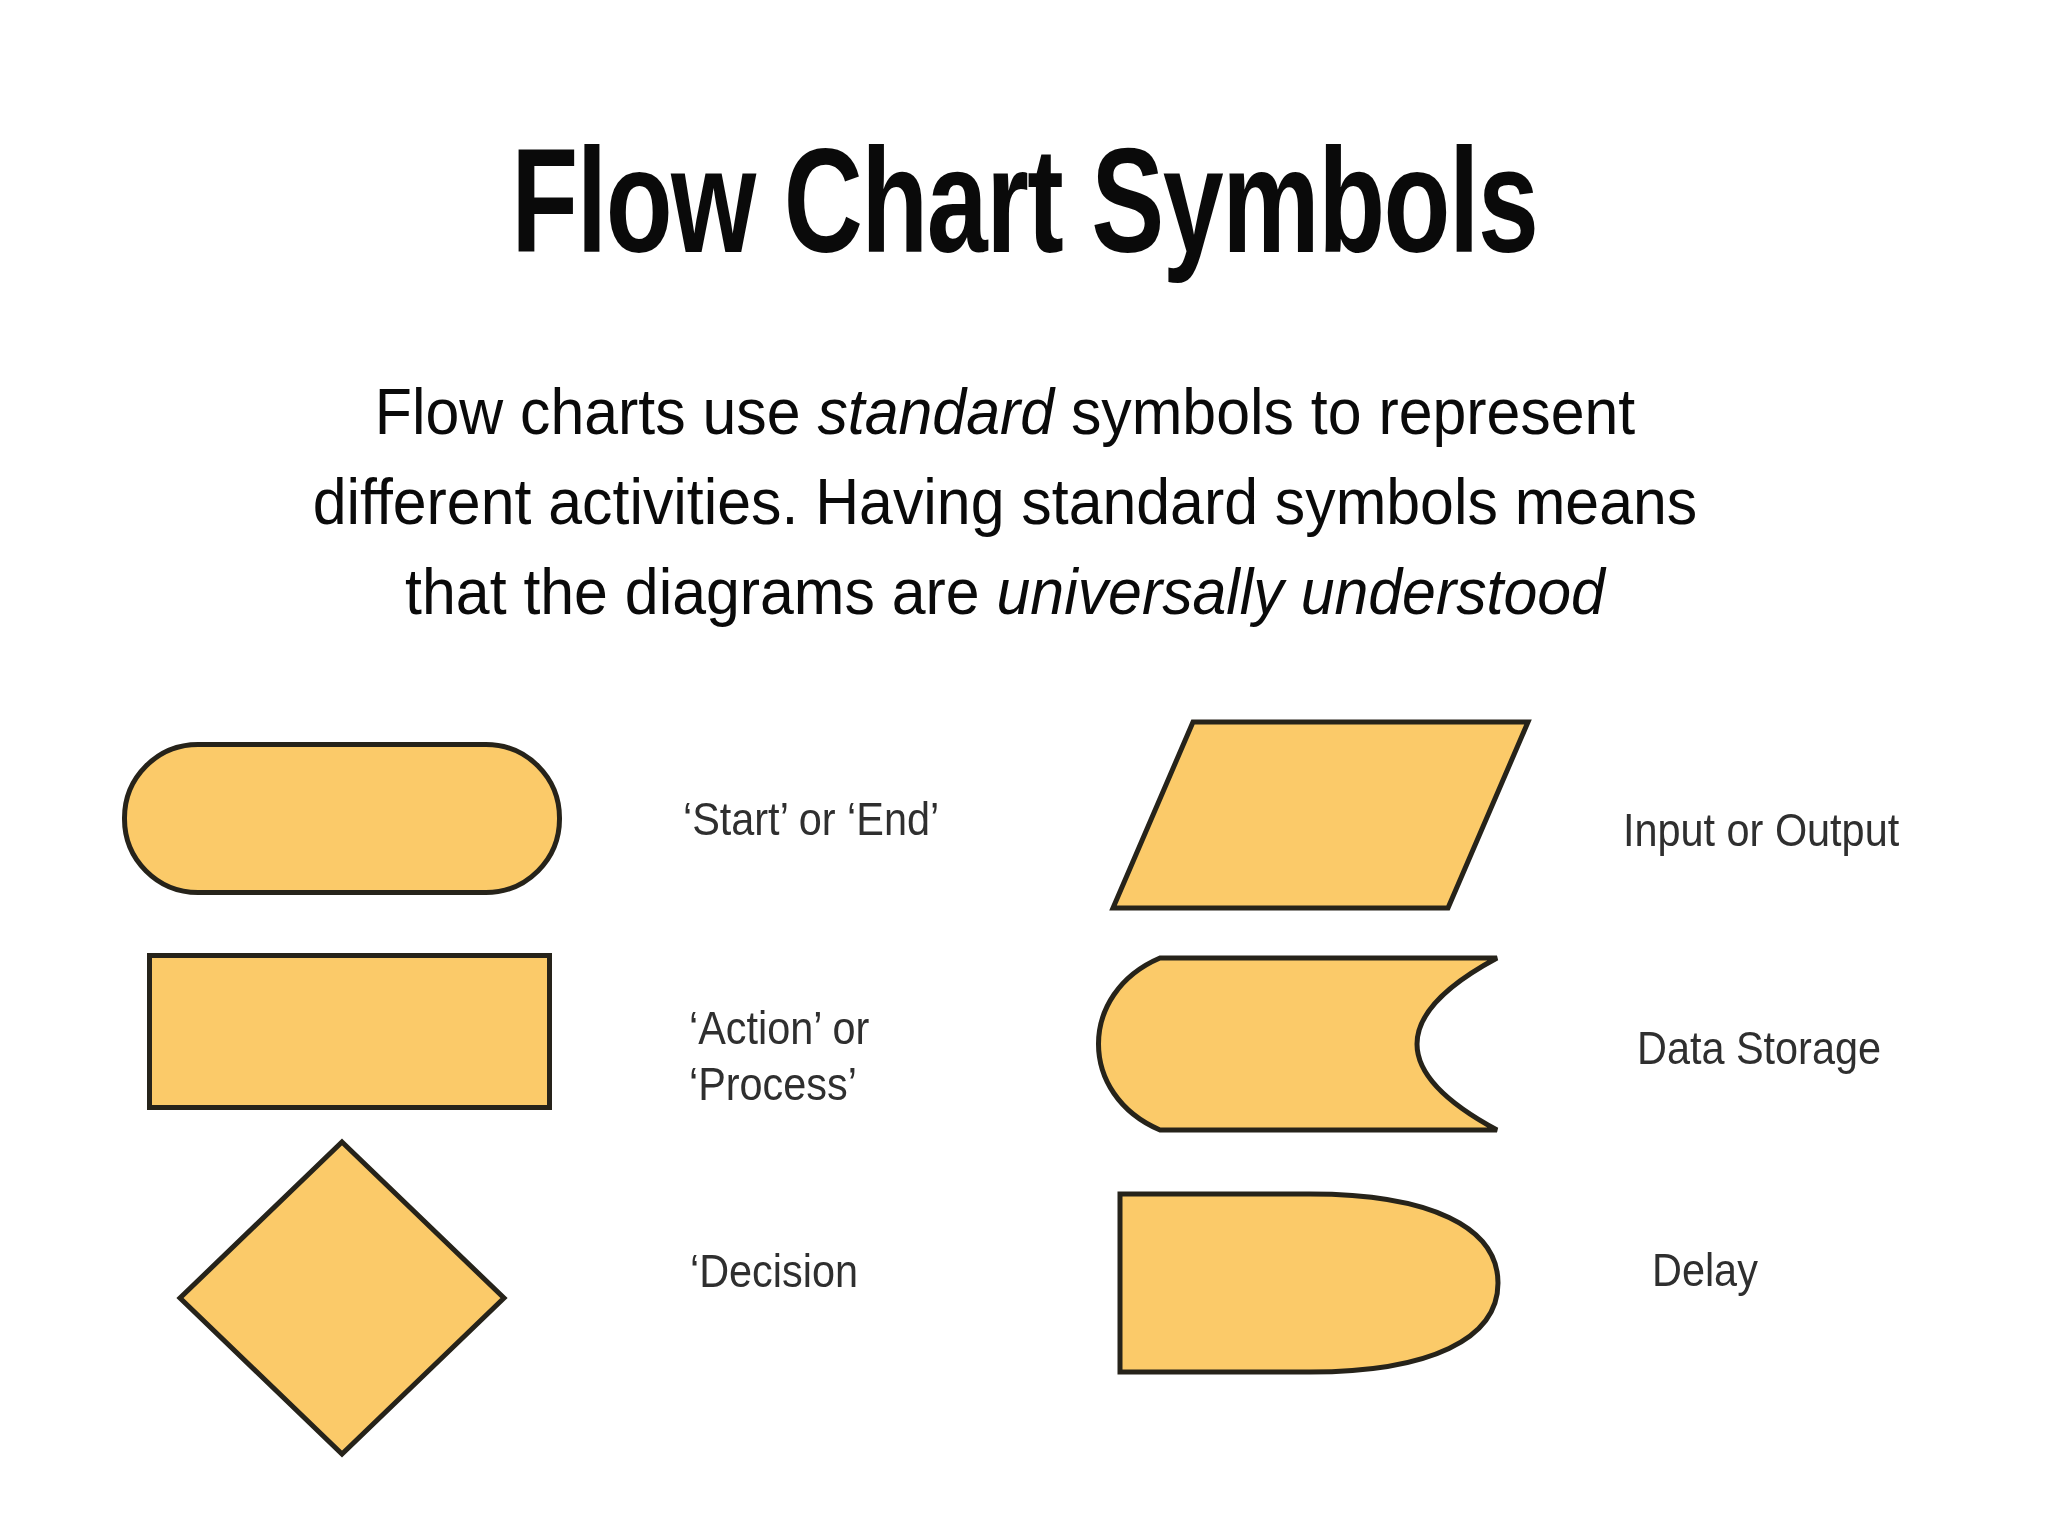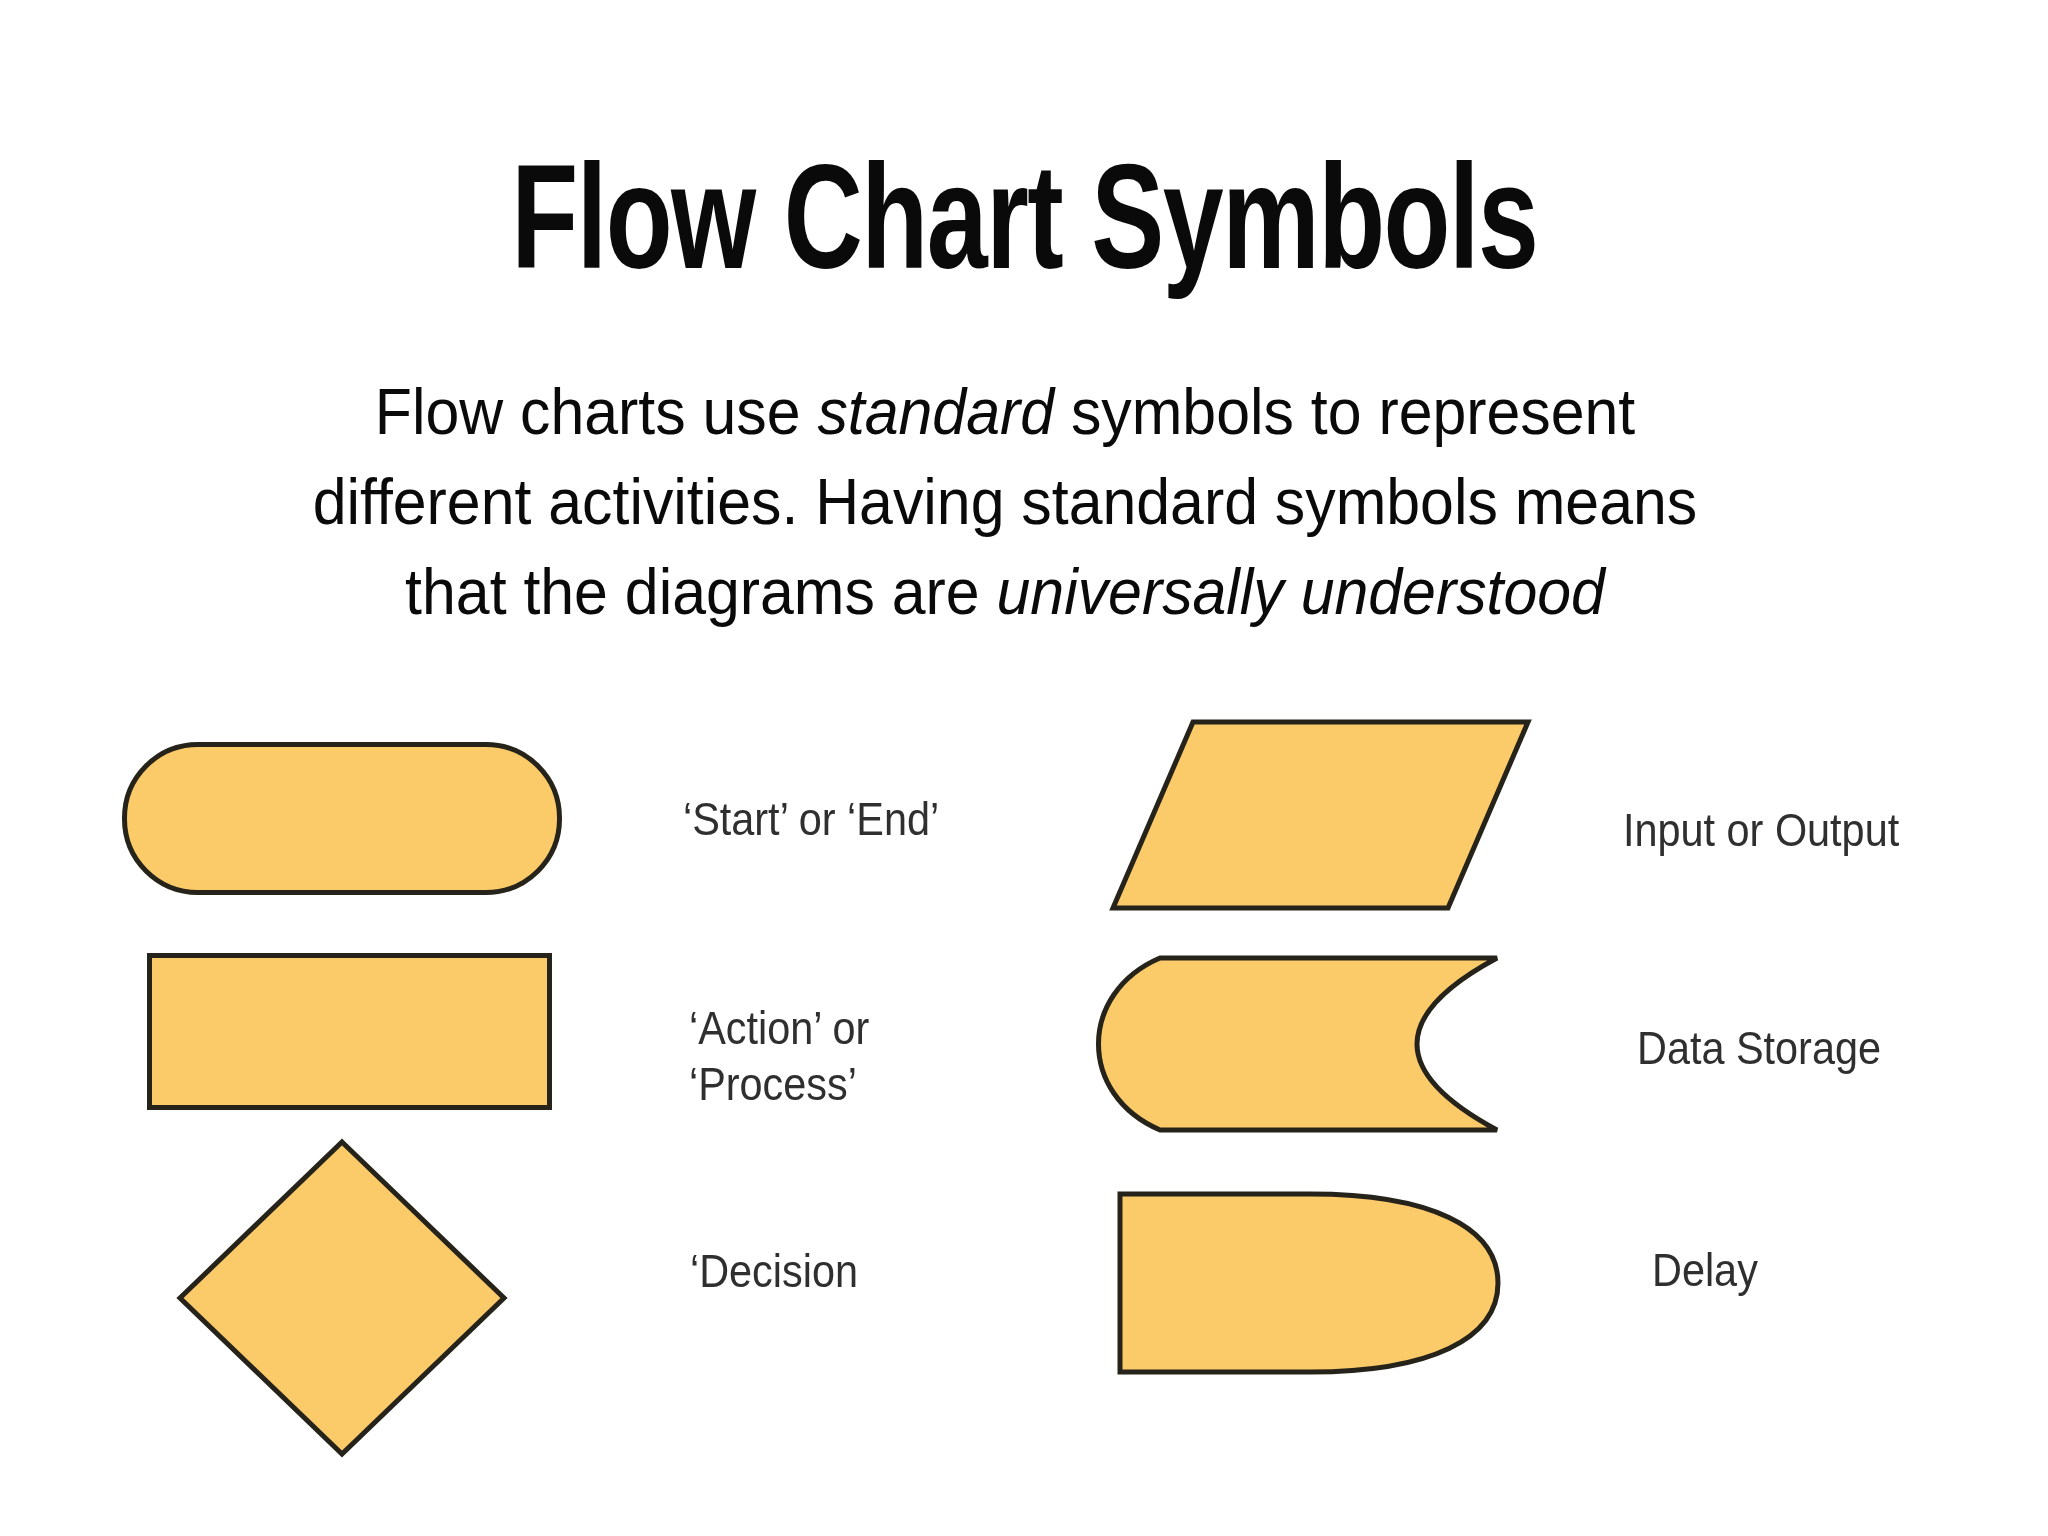--- a/index.html
+++ b/index.html
@@ -9,21 +9,21 @@
     --text-color:#0A0A0A;
     --bg:#FFFFFF;
   }
   *{margin:0;padding:0;box-sizing:border-box;}
   html,body{background:var(--bg);}
   body{width:2048px;height:1536px;overflow:hidden;font-family:"Liberation Sans",sans-serif;}
   .canvas{position:relative;width:2048px;height:1536px;background:var(--bg);}
 
   
   .title{
-    position:absolute;top:143px;left:0;width:2048px;
+    position:absolute;top:127px;left:0;width:2048px;
     text-align:center;font-size:148px;font-weight:700;line-height:1;
     color:var(--text-color);white-space:nowrap;
   }
   .title .squeeze{display:inline-block;transform:scaleX(.74);transform-origin:50% 50%;letter-spacing:-2px;}
 
   
   .intro{
     position:absolute;top:367px;left:-19px;width:2048px;
     text-align:center;color:var(--text-color);
     font-size:64px;line-height:90px;

